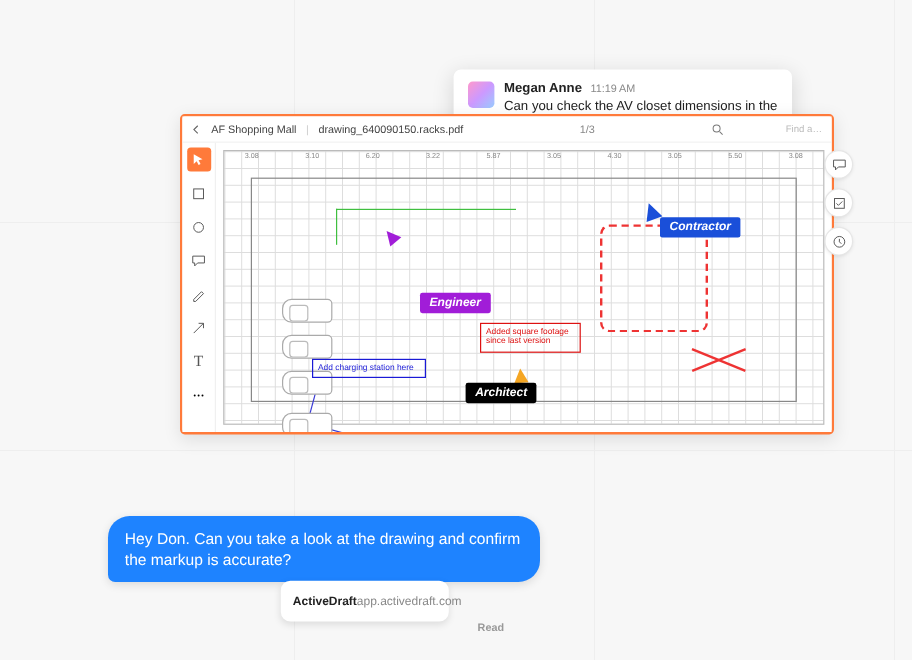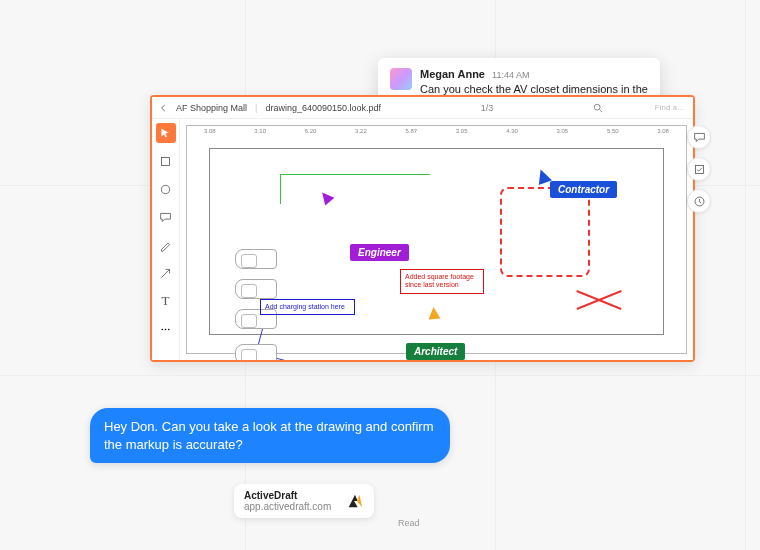--- a/index.html
+++ b/index.html
@@ -94,21 +94,21 @@
   }
   .role-arrow {
     position:absolute; width:0;height:0;
   }
   .engineer { background:#a11dd8; left:170px; top:80px;margin-top:45px; }
   .engineer-arrow { left:140px; top:72px;
     border-left:6px solid transparent;border-right:6px solid transparent;border-bottom:12px solid #a11dd8; transform:rotate(-40deg);}
   .contractor { background:#1a4fd9; left:370px; top:62px; }
   .contractor-arrow { left:356px; top:50px;
     border-left:7px solid transparent;border-right:7px solid transparent;border-bottom:14px solid #1a4fd9; transform:rotate(-20deg);}
-  .architect { background:#15803d; left:226px; top:200px;margin-top:24px; }
+  .architect { background:#000000; left:208px; top:200px; }
   .architect-arrow { left:248px; top:188px;
     border-left:6px solid transparent;border-right:6px solid transparent;border-bottom:12px solid #f5a623; transform:rotate(-5deg);}
 
   .note-box {
     position:absolute;
     font-size:7px; line-height:1.2;
     padding:3px 4px;
     border:1px solid;
     background:#fff0;
   }
@@ -164,78 +164,78 @@
     background: linear-gradient(135deg,#f9c 0%,#c9f 50%,#9cf 100%);
     flex-shrink:0;
   }
   .comment-card .name { font-weight:700; font-size:11px;margin-top:36px;}
   .comment-card .time { color:#888; font-size:9px; margin-left:4px;}
   .comment-card .msg { margin-top:2px; line-height:1.35;}
   .comment-card .link { color:#1173d4; text-decoration:none;}
 
   
   .bubble {
-    position:absolute; left:90px; top:408px;
+    position:absolute; left:90px; top:430px;
     max-width:360px;
     background:#1e83ff; color:#fff;
     padding:10px 14px; border-radius:18px 18px 18px 6px;
     font-size:13px; line-height:1.35;
     box-shadow:0 2px 8px rgba(0,0,0,.12);
   }
 
   
   .link-pill {
     position:absolute; left:234px; top:484px;
     width:140px; height:34px;
     background:#fff; border-radius:8px;
     box-shadow:0 2px 6px rgba(0,0,0,.10);
     display:flex; align-items:center; padding:0 10px; gap:8px;
   }
-  .link-pill .txt { display:flex; flex-direction:column; line-height:1.1;}
+  .link-pill .txt { display:flex; flex-direction:row; line-height:1.1;}
   .link-pill .ttl { font-weight:700; font-size:10px; color:#222;}
   .link-pill .url { font-size:10px; color:#888;}
   .link-pill .logo {
     width:18px;height:18px;margin-left:auto;
   }
   .read {
     position:absolute; left:398px; top:518px;
-    font-size:9px; color:#999;
+    font-size:9px; color:#999;font-weight:bold;
   }
 
   
   .car { position:absolute; width:42px; height:20px; border:1px solid #aaa; border-radius:8px 4px 4px 8px; background:#fff;}
   .car::after{content:"";position:absolute;left:5px;top:4px;width:14px;height:12px;border:1px solid #bbb;border-radius:3px;}
 </style>
 </head>
 <body>
 
 <div class="bg-grid"></div>
 
 <div class="comment-card">
   <div class="hdr">
     <div class="avatar"></div>
     <div>
       <span class="name">Megan Anne</span>
-      <span class="time">11:44 AM</span>
+      <span class="time">11:19 AM</span>
       <div class="msg">Can you check the AV closet dimensions in the drawing to see if the room is big enough for all the planned equipment racks?</div>
       <a class="link">https://activedra.ft/xLy8F</a>
     </div>
   </div>
 </div>
 
 <div class="app-window">
   <div class="titlebar">
     <span class="back">
       <svg viewBox="0 0 10 10">
           <path d="M6 1L2 5l4 4" stroke="#666" fill="none" stroke-width="1.2"></path>
         </svg>
     </span>
     <span class="file">AF Shopping Mall</span>
     <span class="sep">|</span>
-    <span class="file">drawing_640090150.look.pdf</span>
+    <span class="file">drawing_640090150.racks.pdf</span>
     <span class="spacer"></span>
     <span class="page">1/3</span>
     <span class="spacer"></span>
     <span class="search-ic">
       <svg viewBox="0 0 12 12">
           <circle cx="5" cy="5" r="3.5" stroke="#777" fill="none"></circle>
           <path d="M8 8l3 3" stroke="#777"></path>
         </svg>
     </span>
     <span style="color:#bbb;font-size:8px;margin-left:44px;">Find a…</span>

